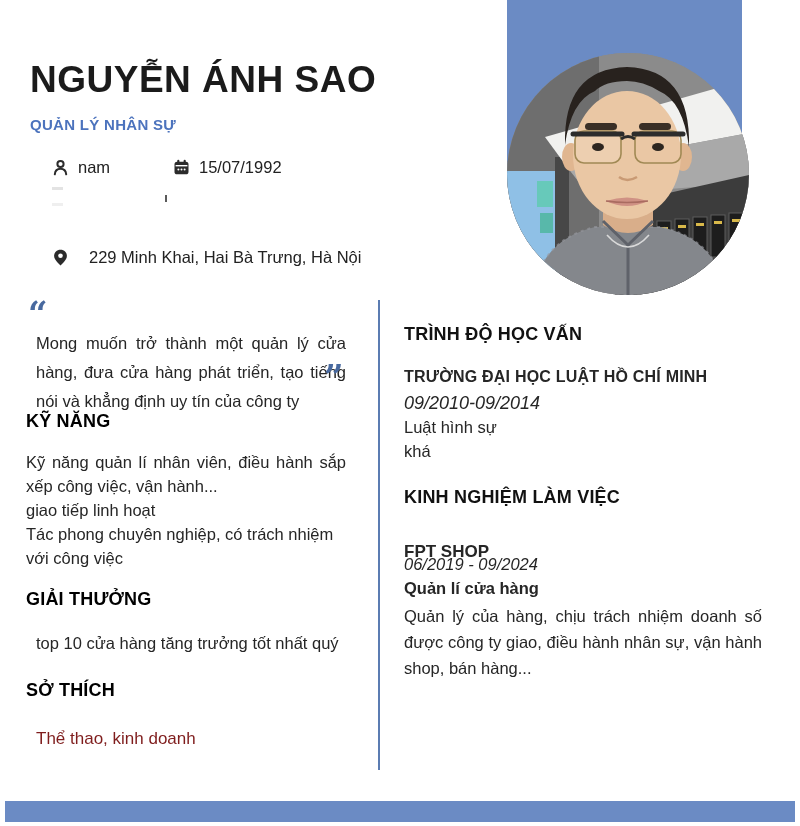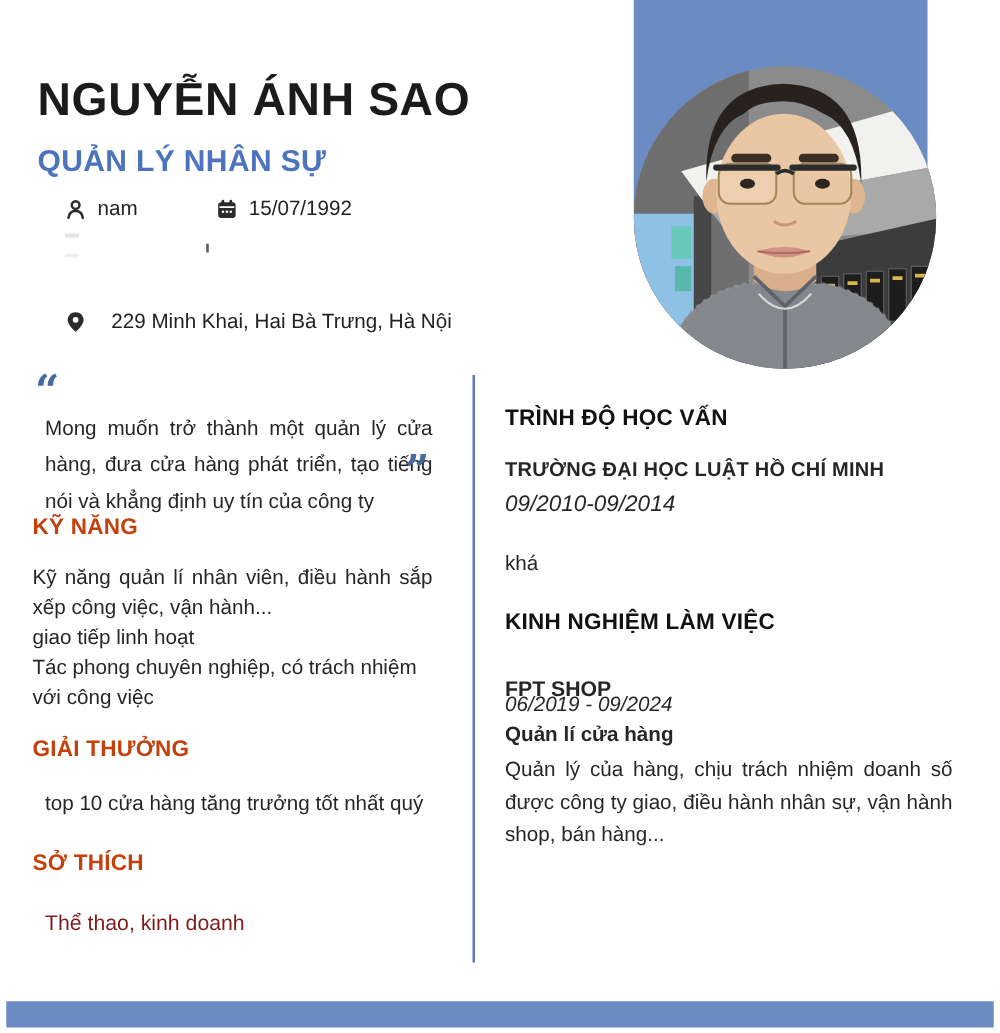--- a/index.html
+++ b/index.html
@@ -12,21 +12,21 @@
   .photo{
     position:absolute;left:507px;top:53px;width:242px;height:242px;border-radius:50%;
     overflow:hidden;background:#8b8b8b;
   }
   .photo svg{display:block;width:242px;height:242px;}
   .name{
     position:absolute;left:30px;top:60px;font-size:37px;font-weight:bold;color:#1b1b1b;
     letter-spacing:.5px;line-height:1.1;margin:0;white-space:nowrap;
   }
   .job-title{
-    position:absolute;left:30px;top:116px;font-size:24px;font-weight:bold;color:#4c73bd;
+    position:absolute;left:30px;top:116px;font-size:15px;font-weight:bold;color:#4c73bd;
     letter-spacing:.3px;white-space:nowrap;
   }
   .info-row{position:absolute;display:flex;align-items:center;gap:9px;font-size:16.5px;color:#222;}
   .info-row .ic{display:inline-flex;width:17px;height:17px;flex:0 0 17px;}
   .row-gender{left:52px;top:158px;}
   .row-dob{left:173px;top:158px;}
   .row-address{left:52px;top:248px;gap:20px;}
   
   .artifact-a{position:absolute;left:52px;top:187px;width:11px;height:3px;background:#e3e3e3;}
   .artifact-b{position:absolute;left:165px;top:195px;width:2px;height:7px;background:#5a5a5a;}
@@ -34,21 +34,21 @@
   
   .quote-open{position:absolute;left:28px;top:296px;font-family:"DejaVu Serif",serif;
     font-weight:bold;font-size:34px;color:#48699f;line-height:1;}
   .quote-close{position:absolute;left:324px;top:360px;font-family:"DejaVu Serif",serif;
     font-weight:bold;font-size:34px;color:#48699f;line-height:1;}
   .quote-text{
     position:absolute;left:36px;top:312px;width:310px;font-size:16.5px;line-height:29px;
     text-align:justify;color:#262626;
   }
   
-  .h-left{position:absolute;left:26px;font-size:18px;font-weight:bold;color:#c2410c;letter-spacing:.2px;}
+  .h-left{position:absolute;left:26px;font-size:18px;font-weight:bold;color:#000000;letter-spacing:.2px;}
   .h-right{position:absolute;left:404px;font-size:18px;font-weight:bold;color:#111;letter-spacing:.2px;}
   .h-skills{top:411px;} .h-awards{top:589px;} .h-hobbies{top:680px;}
   .h-edu{top:324px;} .h-exp{top:487px;}
   .skills{position:absolute;left:26px;top:450px;width:320px;font-size:16.5px;line-height:24px;color:#262626;}
   .skills .sk-0{text-align:justify;}
   .award-item{position:absolute;left:36px;top:634px;font-size:16.5px;color:#262626;white-space:nowrap;}
   .hobby-item{position:absolute;left:36px;top:729px;font-size:17px;color:#7f1d1d;white-space:nowrap;}
   .divider{position:absolute;left:378px;top:300px;width:2px;height:470px;background:#5b7cb2;}
   
   .rc{position:absolute;left:404px;width:368px;color:#262626;}
@@ -178,20 +178,21 @@
   <div class="award-item">top 10 cửa hàng tăng trưởng tốt nhất quý</div>
 
   <div class="h-left h-hobbies">SỞ THÍCH</div>
   <div class="hobby-item">Thể thao, kinh doanh</div>
 
   <div class="divider"></div>
 
   <div class="h-right h-edu">TRÌNH ĐỘ HỌC VẤN</div>
   <div class="rc edu-school">TRƯỜNG ĐẠI HỌC LUẬT HỒ CHÍ MINH</div>
   <div class="rc edu-period">09/2010-09/2014</div>
+  <div class="rc edu-major">Luật hình sự</div>
   <div class="rc edu-grade">khá</div>
 
   <div class="h-right h-exp">KINH NGHIỆM LÀM VIỆC</div>
   <div class="rc exp-company">FPT SHOP</div>
   <div class="rc exp-period">06/2019 - 09/2024</div>
   <div class="rc exp-role">Quản lí cửa hàng</div>
   <div class="rc exp-desc">Quản lý của hàng, chịu trách nhiệm doanh số được công ty giao, điều hành nhân sự, vận hành shop, bán hàng...</div>
 
   <div class="bottom-bar"></div>
 

